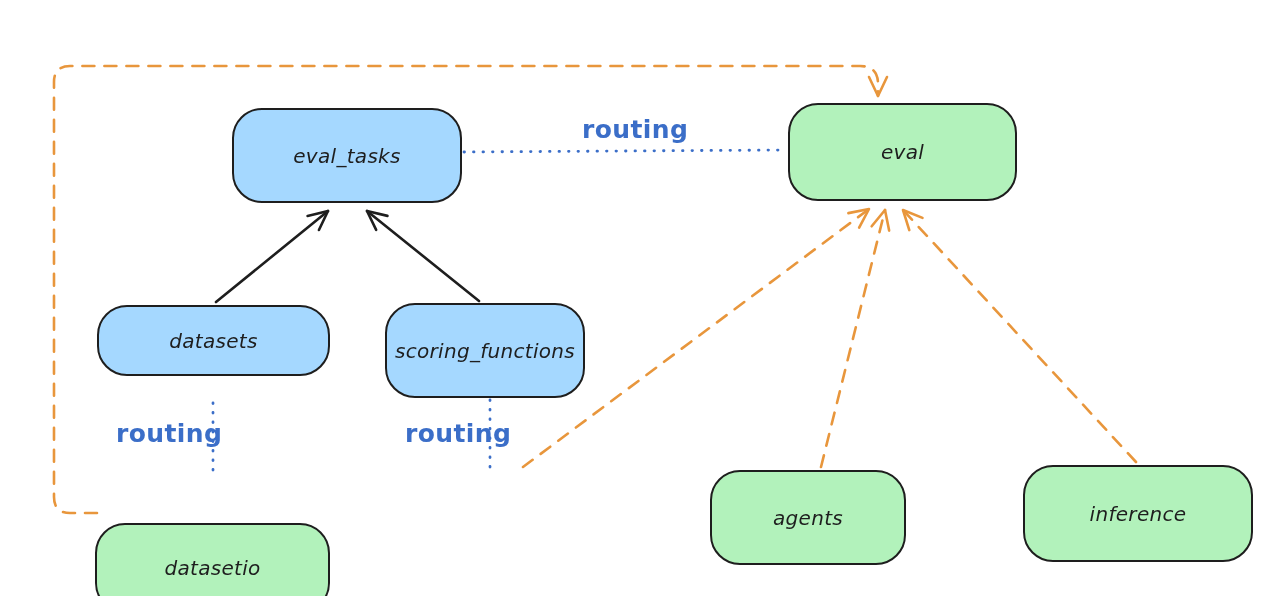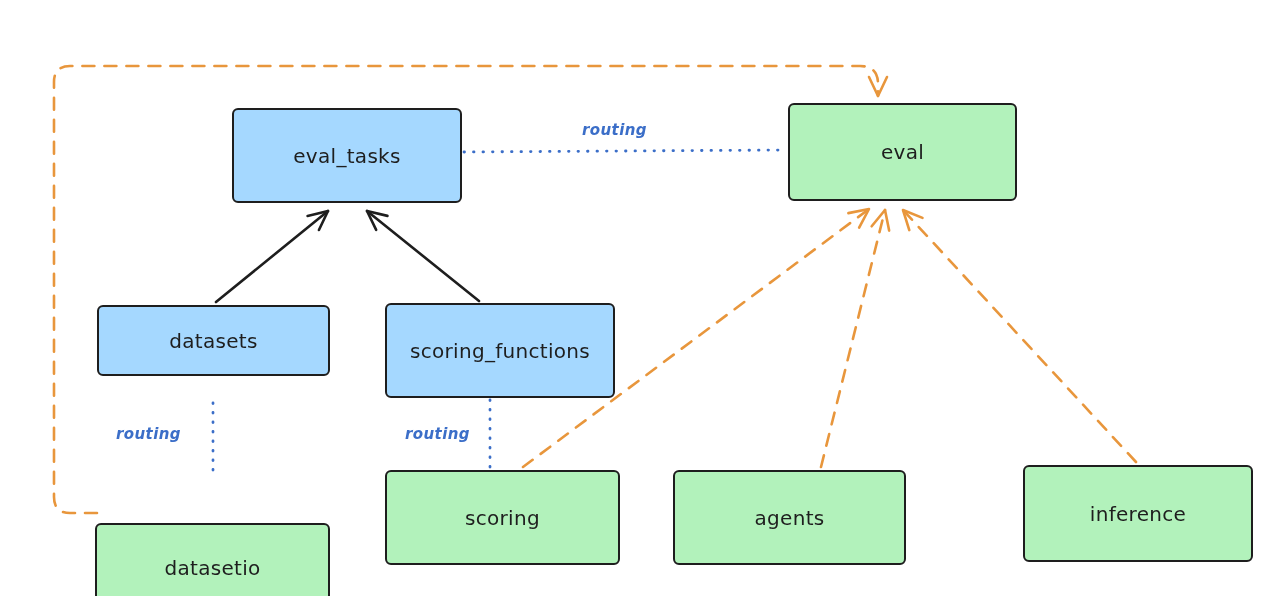--- a/index.html
+++ b/index.html
@@ -12,37 +12,37 @@
     font-family:"DejaVu Sans","Liberation Sans",sans-serif;overflow:hidden;
   }
   #edge-layer{position:absolute;left:0;top:0;width:1280px;height:596px;}
   .edge-black{stroke:var(--border);stroke-width:2.6;fill:none;stroke-linecap:round;}
   .edge-blue{stroke:var(--routing);stroke-width:2.8;fill:none;stroke-dasharray:0.5 9;stroke-linecap:round;}
   .edge-orange{stroke:var(--orange);stroke-width:2.6;fill:none;stroke-dasharray:12 10;stroke-linecap:round;}
   .head-black{stroke:var(--border);stroke-width:2.6;fill:none;stroke-linecap:round;stroke-linejoin:round;}
   .head-orange{stroke:var(--orange);stroke-width:2.6;fill:none;stroke-linecap:round;stroke-linejoin:round;}
   .node{
     position:absolute;box-sizing:border-box;border:2.6px solid var(--border);
-    border-radius:6px;display:flex;align-items:center;justify-content:center;
-    font-size:20px;color:var(--border);letter-spacing:0.3px;
+    border-radius:30px;display:flex;align-items:center;justify-content:center;
+    font-size:20px;color:var(--border);letter-spacing:0.3px;font-style:italic;
   }
   .node.blue{background:var(--blue-fill);}
   .node.green{background:var(--green-fill);}
   .routing-label{
-    position:absolute;color:var(--routing);font-size:15px;font-weight:bold;
-    letter-spacing:0.4px;line-height:26px;white-space:nowrap;font-style:italic;
+    position:absolute;color:var(--routing);font-size:25px;font-weight:bold;
+    letter-spacing:0.4px;line-height:26px;white-space:nowrap;
   }
   
   #n-eval-tasks{left:232px;top:108px;width:230px;height:95px;}
   #n-eval{left:788px;top:103px;width:229px;height:98px;}
   #n-datasets{left:97px;top:305px;width:233px;height:71px;}
-  #n-scoring-functions{left:385px;top:303px;width:230px;height:95px;}
+  #n-scoring-functions{left:385px;top:303px;width:200px;height:95px;}
   #n-datasetio{left:95px;top:478px;width:235px;height:90px;margin-top:45px;}
   #n-scoring{left:385px;top:470px;width:235px;height:95px;}
-  #n-agents{left:673px;top:470px;width:233px;height:95px;}
+  #n-agents{left:710px;top:470px;width:196px;height:95px;}
   #n-inference{left:1023px;top:465px;width:230px;height:97px;text-align:center;}
   #routing-top{left:582px;top:117px;}
   #routing-datasets{left:116px;top:421px;}
   #routing-scoring{left:405px;top:421px;}
 </style>
 </head>
 <body>
 
 <div id="canvas">
 
@@ -77,23 +77,20 @@
   </div>
   <div class="node blue" id="n-datasets">
     <span>datasets</span>
   </div>
   <div class="node blue" id="n-scoring-functions">
     <span>scoring_functions</span>
   </div>
   <div class="node green" id="n-datasetio">
     <span>datasetio</span>
   </div>
-  <div class="node green" id="n-scoring">
-    <span>scoring</span>
-  </div>
   <div class="node green" id="n-agents">
     <span>agents</span>
   </div>
   <div class="node green" id="n-inference">
     <span>inference</span>
   </div>
 
   <div class="routing-label" id="routing-top">routing</div>
   <div class="routing-label" id="routing-datasets">routing</div>
   <div class="routing-label" id="routing-scoring">routing</div>

